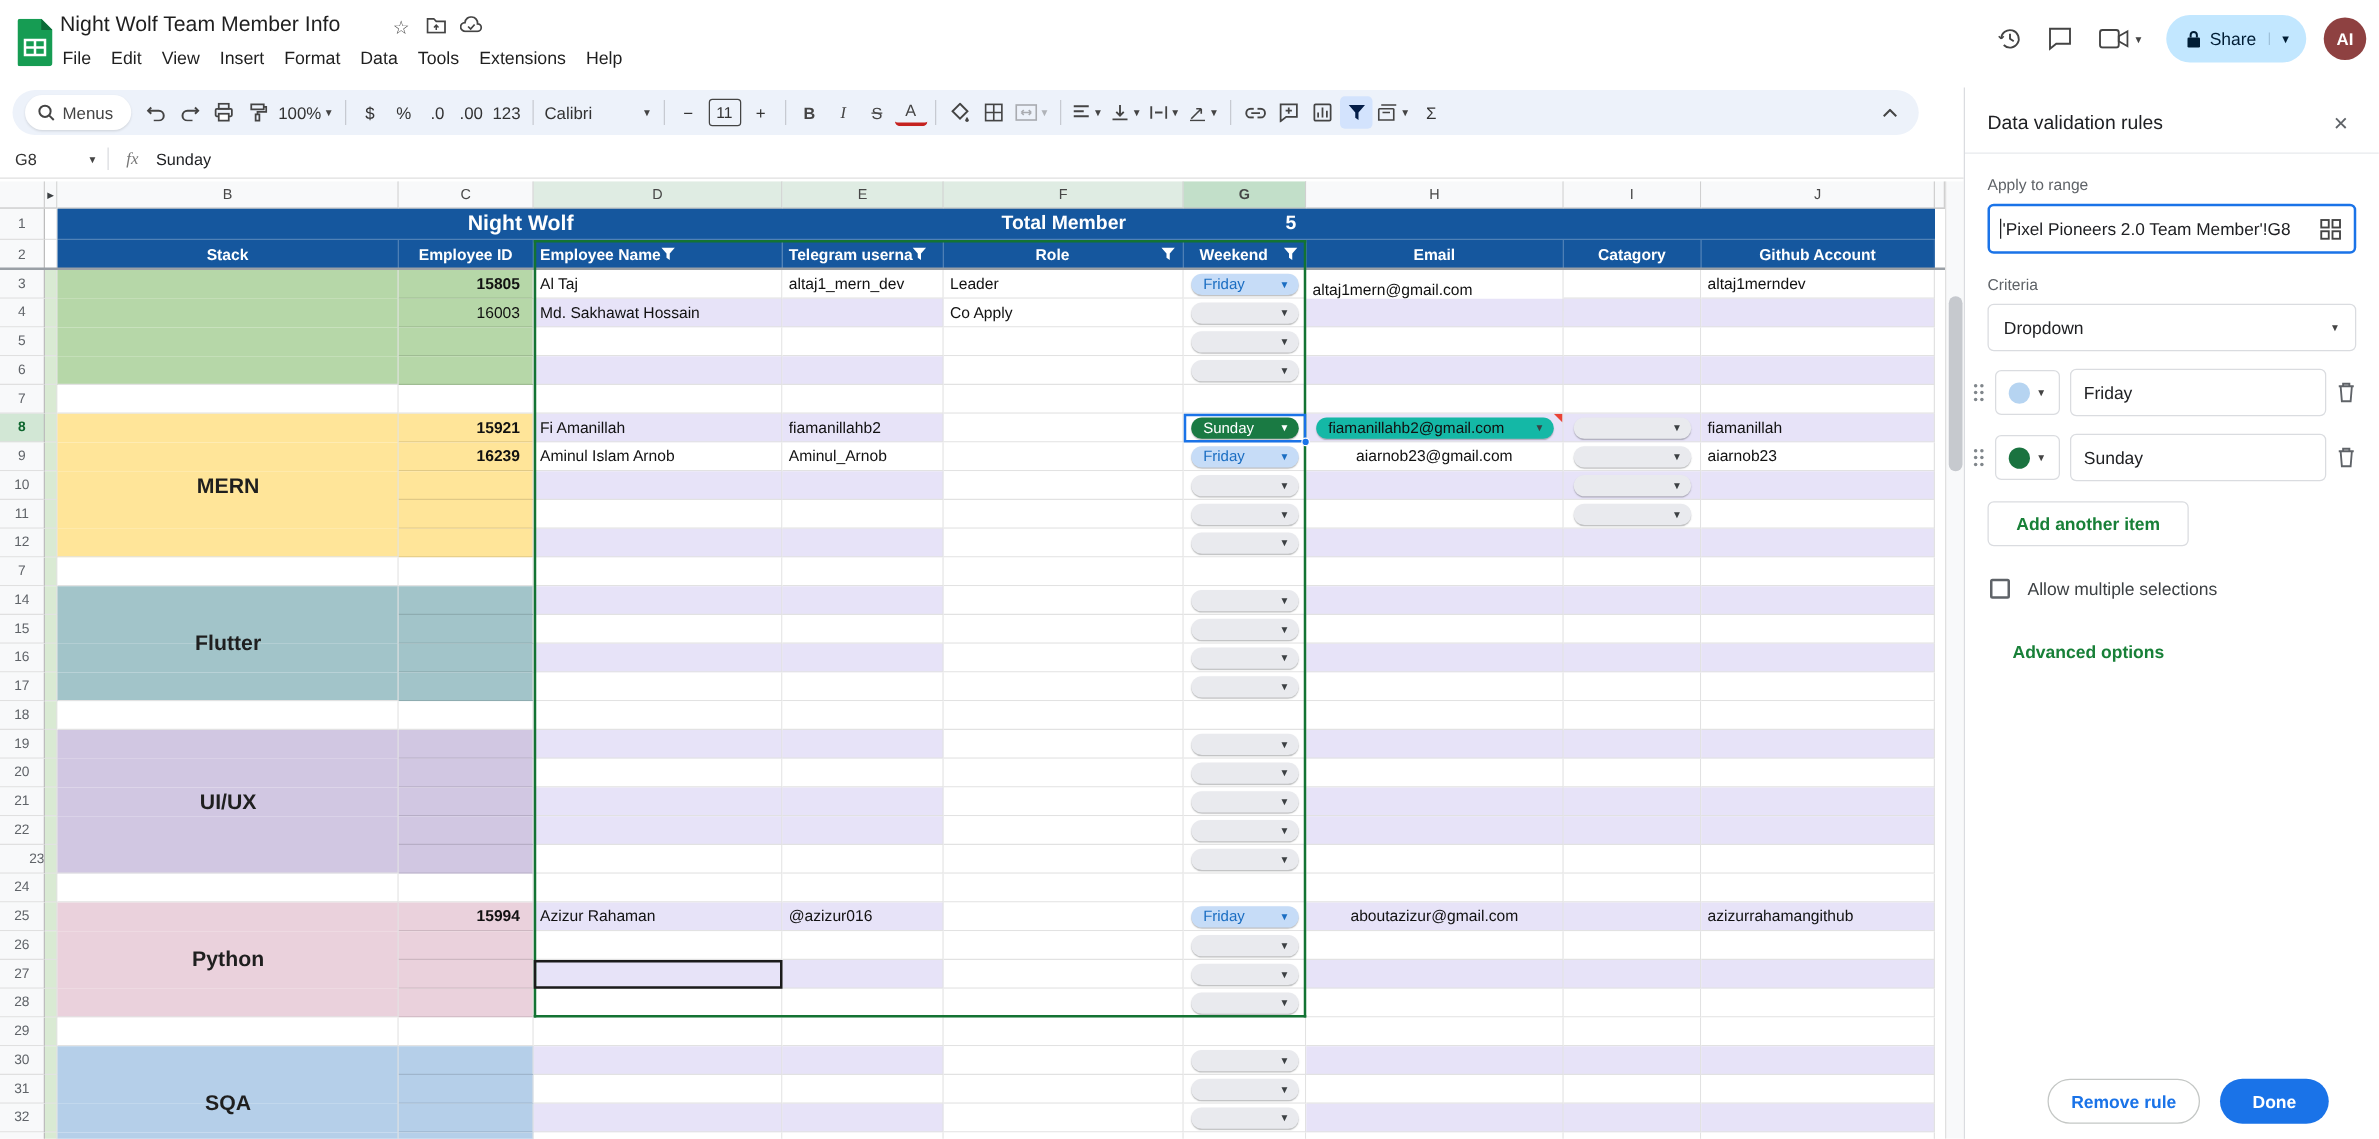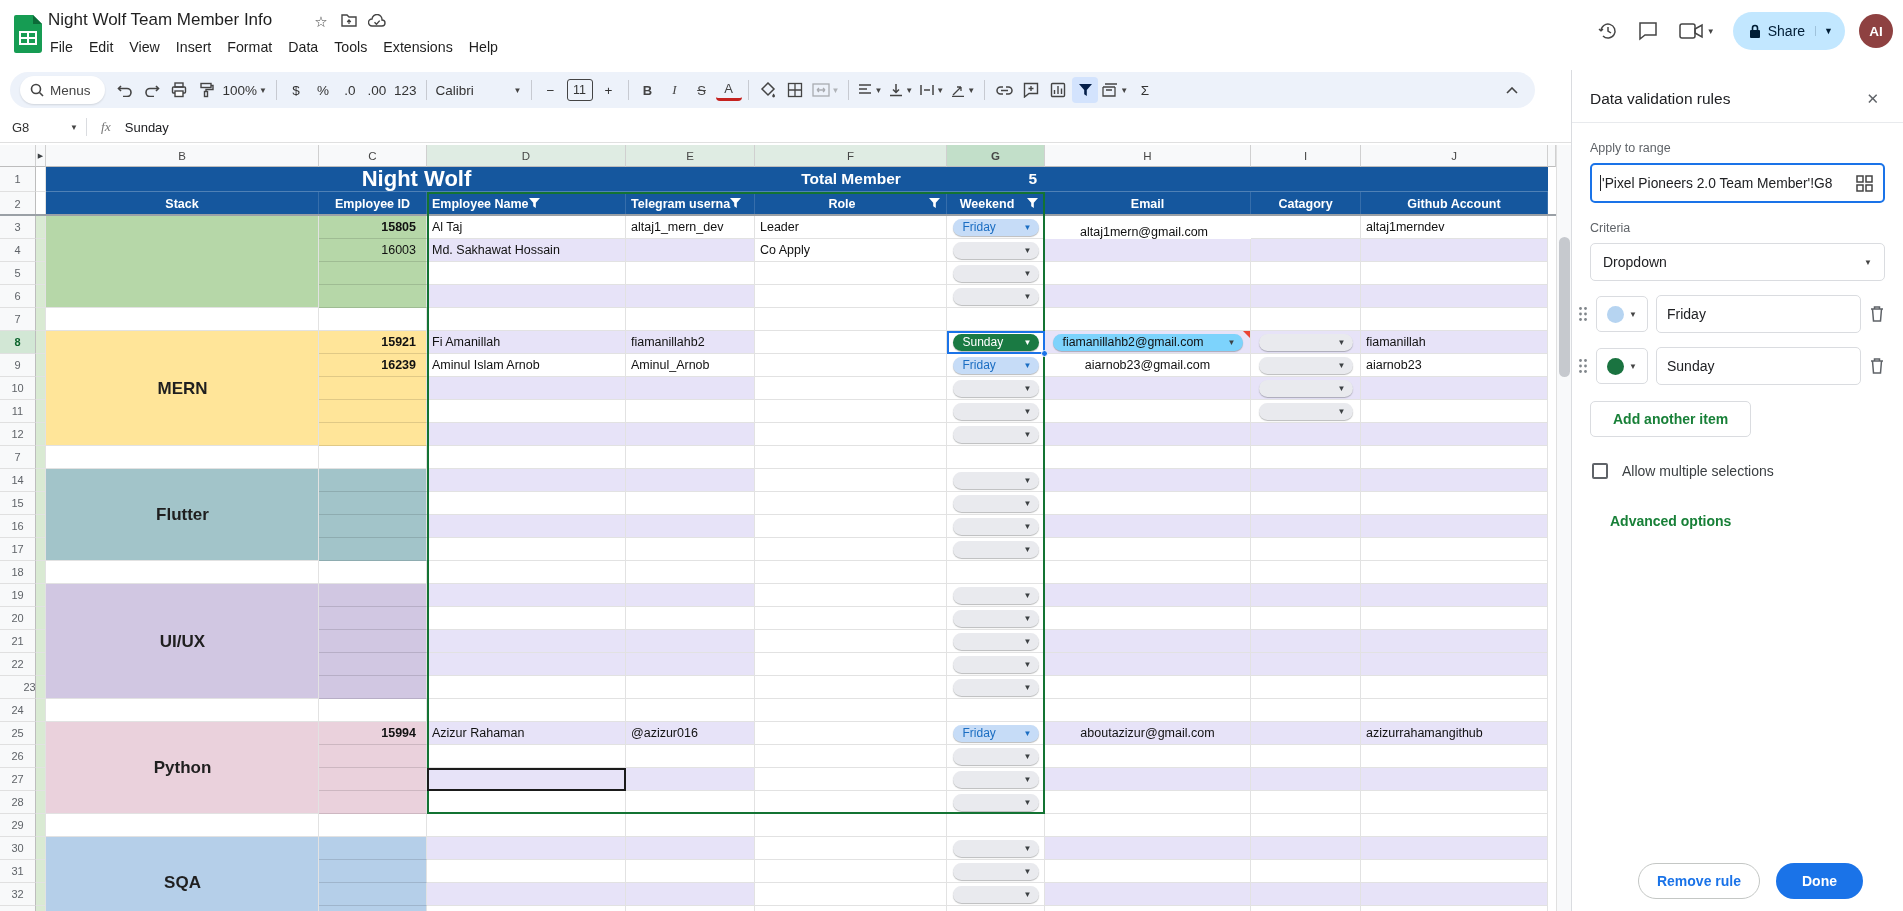--- a/index.html
+++ b/index.html
@@ -375,21 +375,21 @@
     <div class="cell gut" style="left: 0px; top: 600px; width: 36px; height: 23px;">26</div>
     <div class="cell gut" style="left: 0px; top: 623px; width: 36px; height: 23px;">27</div>
     <div class="cell gut" style="left: 0px; top: 646px; width: 36px; height: 23px;">28</div>
     <div class="cell gut" style="left: 0px; top: 669px; width: 36px; height: 23px;">29</div>
     <div class="cell gut" style="left: 0px; top: 692px; width: 36px; height: 23px;">30</div>
     <div class="cell gut" style="left: 0px; top: 715px; width: 36px; height: 23px;">31</div>
     <div class="cell gut" style="left: 0px; top: 738px; width: 36px; height: 23px;">32</div>
     <div class="cell gut" style="left: 0px; top: 761px; width: 36px; height: 23px;">33</div>
     <div class="cell" style="left: 36px; top: 22px; width: 10px; height: 25px;"></div>
     <div class="cell" style="left: 46px; top: 22px; width: 1502px; height: 25px; background: rgb(21, 87, 158); border-bottom: 1px solid rgba(255, 255, 255, 0.25); border-right: none;">
-      <div style="position: absolute; left: 0px; top: 0px; width: 709px; height: 100%; display: flex; align-items: center; justify-content: center; color: rgb(255, 255, 255); font-weight: bold; font-size: 22px; padding-left: 32px;">Night Wolf</div>
+      <div style="position: absolute; left: 0px; top: 0px; width: 709px; height: 100%; display: flex; align-items: center; justify-content: center; color: rgb(255, 255, 255); font-weight: bold; font-size: 17px; padding-left: 32px;">Night Wolf</div>
       <div style="position: absolute; left: 709px; top: 0px; width: 192px; height: 100%; display: flex; align-items: center; justify-content: center; color: rgb(255, 255, 255); font-weight: bold; font-size: 15.5px;">Total Member</div>
       <div style="position: absolute; left: 901px; top: 0px; width: 90px; height: 100%; display: flex; align-items: center; justify-content: flex-end; color: rgb(255, 255, 255); font-weight: bold; font-size: 15.5px;">5</div>
     </div>
     <div class="cell" style="left: 36px; top: 47px; width: 10px; height: 24px;"></div>
     <div class="cell blue-head" style="left: 46px; top: 47px; width: 273px; height: 24px; background: rgb(21, 87, 158); justify-content: center;">
       <span style="margin: 0px auto;">Stack</span>
     </div>
     <div class="cell blue-head" style="left: 319px; top: 47px; width: 108px; height: 24px; background: rgb(21, 87, 158); ">
       <span style="margin: 0px auto;">Employee ID</span>
     </div>
@@ -431,21 +431,21 @@
     <div class="cell" style="left: 319px; top: 71px; width: 108px; height: 23px; background: rgb(182, 215, 168); border-bottom-color: rgba(0, 0, 0, 0.12); justify-content: flex-end; padding-right: 10px; font-weight: bold;">15805</div>
     <div class="cell" style="left: 427px; top: 71px; width: 199px; height: 23px; padding-left: 5px;">Al Taj</div>
     <div class="cell" style="left: 626px; top: 71px; width: 129px; height: 23px; padding-left: 5px;">altaj1_mern_dev</div>
     <div class="cell" style="left: 755px; top: 71px; width: 192px; height: 23px; padding-left: 5px;">Leader</div>
     <div class="cell" style="left: 947px; top: 71px; width: 98px; height: 23px;">
       <div class="pill" style="margin: 0px auto; width: 86px; background: rgb(198, 220, 247); color: rgb(26, 109, 194);">
         <span>Friday</span>
         <span class="arr" style="color: rgb(26, 109, 194);">▼</span>
       </div>
     </div>
-    <div class="cell" style="left: 1045px; top: 71px; width: 206px; height: 33px; padding-left: 5px; margin-left: 30px;">altaj1mern@gmail.com</div>
+    <div class="cell" style="left: 1045px; top: 71px; width: 206px; height: 33px; padding-left: 5px;">altaj1mern@gmail.com</div>
     <div class="cell" style="left: 1251px; top: 71px; width: 110px; height: 23px;"></div>
     <div class="cell" style="left: 1361px; top: 71px; width: 187px; height: 23px; padding-left: 5px;">altaj1merndev</div>
     <div class="cell" style="left: 36px; top: 94px; width: 10px; height: 23px; background: rgb(217, 234, 211);"></div>
     <div class="cell" style="left: 46px; top: 94px; width: 273px; height: 23px; background: rgb(182, 215, 168); border-bottom: none;"></div>
     <div class="cell" style="left: 319px; top: 94px; width: 108px; height: 23px; background: rgb(182, 215, 168); border-bottom-color: rgba(0, 0, 0, 0.12); justify-content: flex-end; padding-right: 10px;">16003</div>
     <div class="cell" style="left: 427px; top: 94px; width: 199px; height: 23px; background: rgb(231, 227, 248); padding-left: 5px;">Md. Sakhawat Hossain</div>
     <div class="cell" style="left: 626px; top: 94px; width: 129px; height: 23px; background: rgb(231, 227, 248);"></div>
     <div class="cell" style="left: 755px; top: 94px; width: 192px; height: 23px; padding-left: 5px;">Co Apply</div>
     <div class="cell" style="left: 947px; top: 94px; width: 98px; height: 23px;">
       <div class="pill" style="margin: 0px auto; width: 86px; background: rgb(233, 234, 238);">
@@ -502,21 +502,21 @@
     <div class="cell" style="left: 427px; top: 186px; width: 199px; height: 23px; background: rgb(231, 227, 248); padding-left: 5px;">Fi Amanillah</div>
     <div class="cell" style="left: 626px; top: 186px; width: 129px; height: 23px; background: rgb(231, 227, 248); padding-left: 5px;">fiamanillahb2</div>
     <div class="cell" style="left: 755px; top: 186px; width: 192px; height: 23px;"></div>
     <div class="cell" style="left: 947px; top: 186px; width: 98px; height: 23px;">
       <div class="pill" style="margin: 0px auto; width: 86px; background: rgb(26, 122, 67); color: rgb(255, 255, 255);">
         <span>Sunday</span>
         <span class="arr" style="color: rgb(255, 255, 255);">▼</span>
       </div>
     </div>
     <div class="cell" style="left: 1045px; top: 186px; width: 206px; height: 23px; background: rgb(231, 227, 248);">
-      <div class="pill" style="margin: 10px auto; width: 190px; background: #7dd3fc; font-size: 12.3px;">
+      <div class="pill" style="margin: 10px auto; width: 190px; background: #14b8a6; font-size: 12.3px;">
         <span>fiamanillahb2@gmail.com</span>
         <span class="arr" style="color:#3c4043">▼</span>
       </div>
       <div style="position: absolute; right: 0px; top: 0px; width: 0px; height: 0px; border-top: 7px solid rgb(234, 67, 53); border-left: 7px solid transparent;"></div>
     </div>
     <div class="cell" style="left: 1251px; top: 186px; width: 110px; height: 23px; background: rgb(231, 227, 248);">
       <div class="pill" style="margin: 0px auto; width: 94px; background: rgb(233, 234, 238);">
         <span></span>
         <span class="arr" style="color:#3c4043">▼</span>
       </div>

